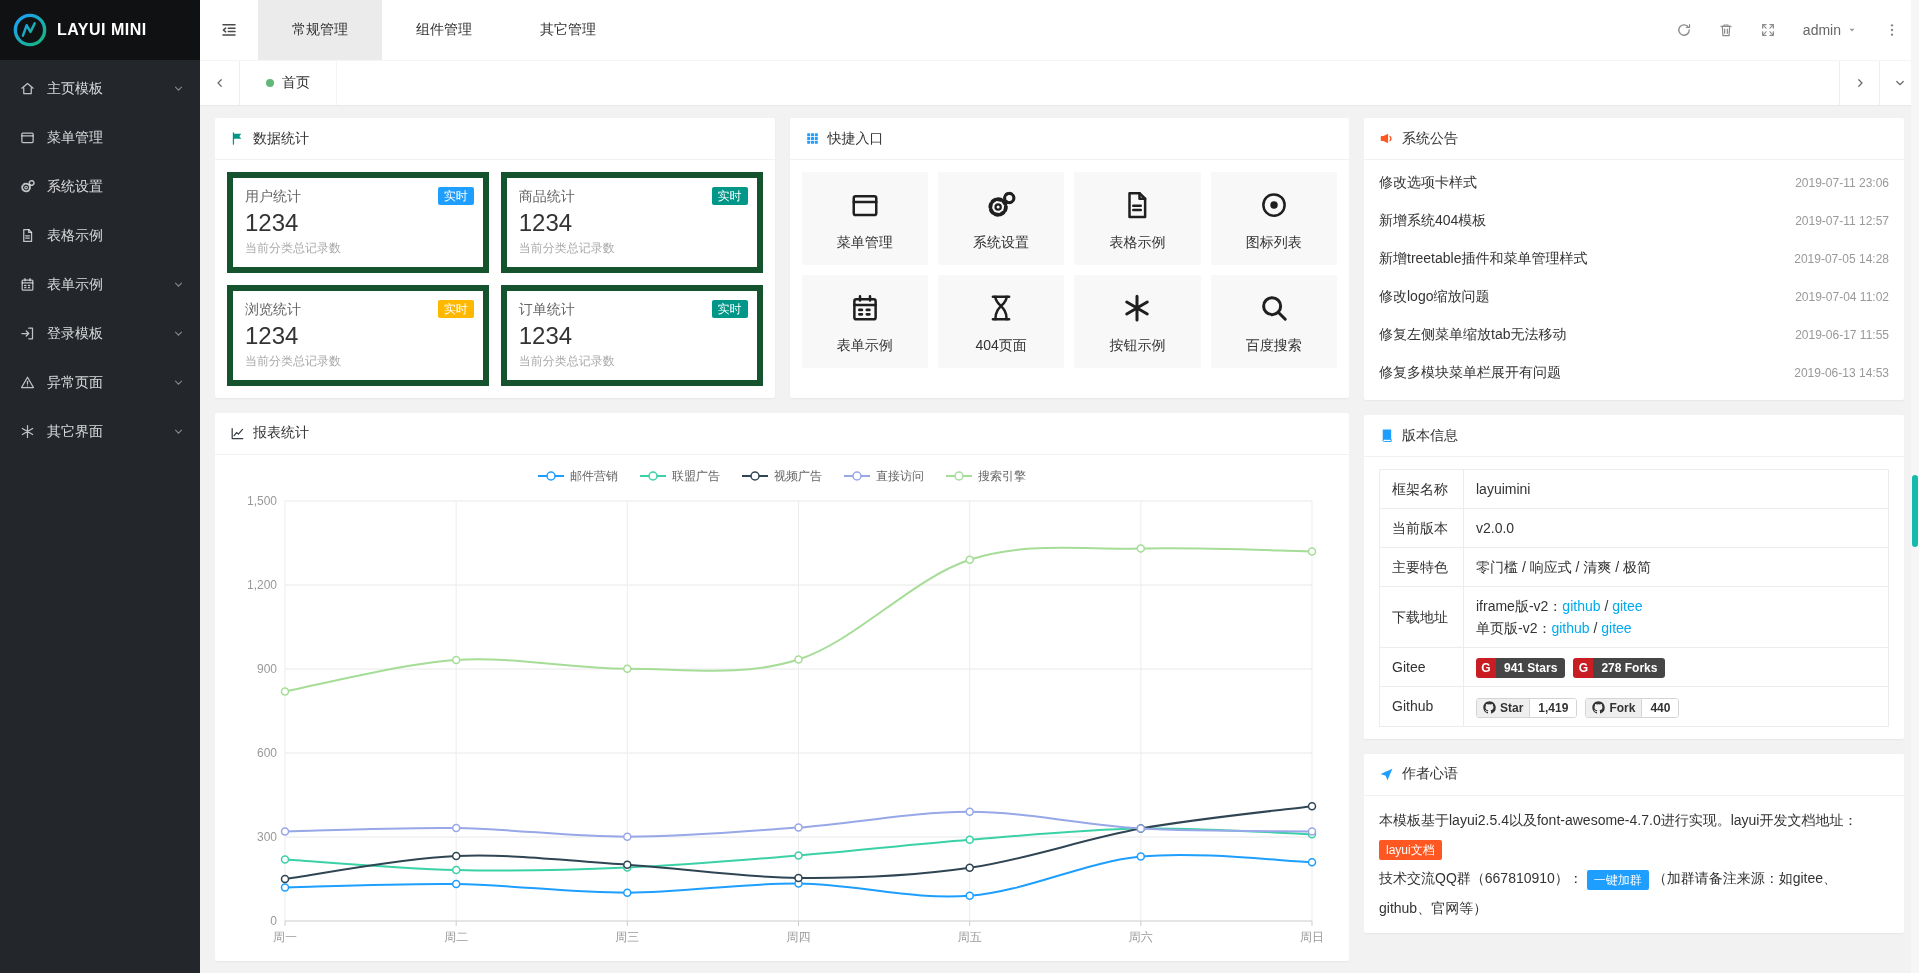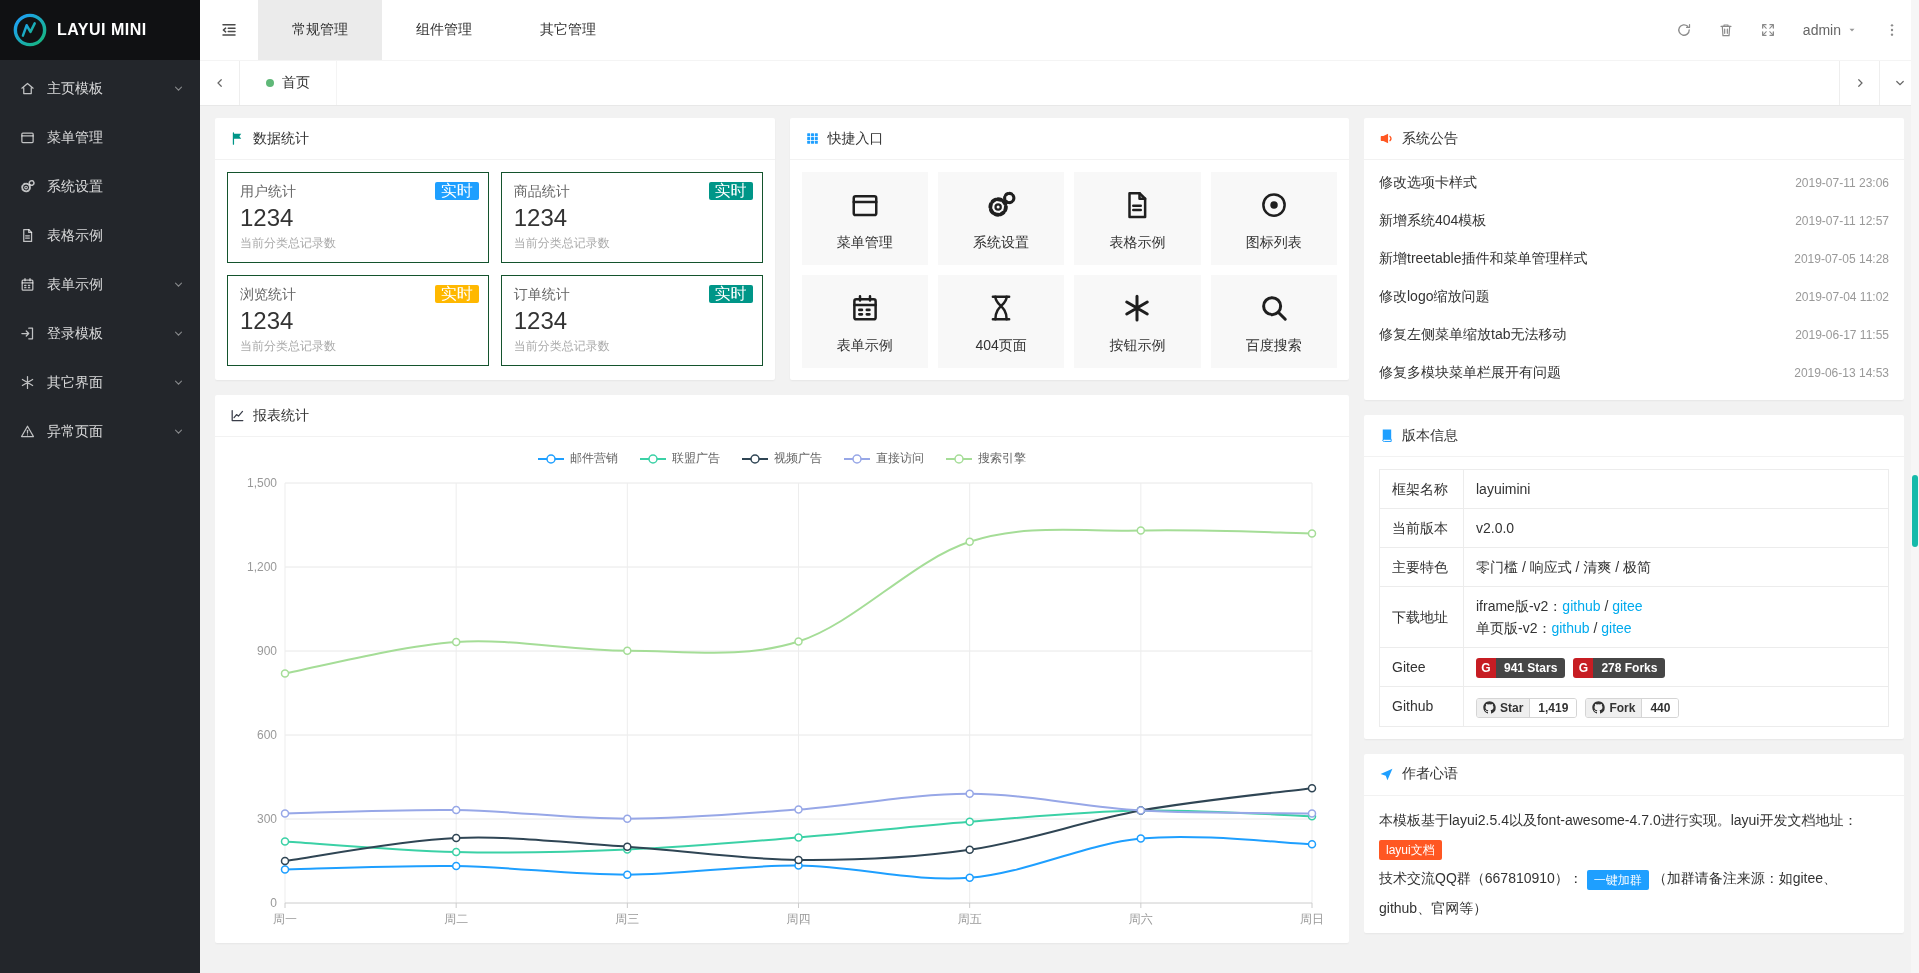--- a/index.html
+++ b/index.html
@@ -53,25 +53,25 @@
   .col-right{flex:0 0 540px;display:flex;flex-direction:column;gap:15px;overflow:hidden}
   .col-left>.card,.col-right>.card{flex:none}
   .row-top{display:flex;gap:15px;align-items:stretch}
   .row-top .card{flex:1}
   .card{background:#fff;border-radius:2px;box-shadow:0 1px 2px rgba(0,0,0,.05)}
   .card-head{height:42px;display:flex;align-items:center;gap:8px;padding:0 15px;border-bottom:1px solid #f2f2f2;color:#333}
   .ci svg{width:15px;height:15px}
   .ci.green{color:#009688}.ci.blue{color:#1E9FFF}.ci.dark{color:#393D49}.ci.red{color:#FF5722}
 
   .stats-grid{display:grid;grid-template-columns:1fr 1fr;gap:12px;padding:12px}
-  .stat-box{position:relative;border:1px solid #14532d;padding:10px 12px;background:#fff}
+  .stat-box{position:relative;border:6px solid #14532d;padding:10px 12px;background:#fff}
   .stat-label{font-size:14px;color:#666}
   .stat-value{font-size:24px;color:#333;margin:3px 0 2px;line-height:1.2}
   .stat-desc{font-size:12px;color:#aaa}
-  .stat-badge{position:absolute;top:9px;right:9px;color:#fff;font-size:16px;line-height:18px;padding:0 6px;border-radius:2px}
+  .stat-badge{position:absolute;top:9px;right:9px;color:#fff;font-size:12px;line-height:18px;padding:0 6px;border-radius:2px}
 
   .quick-grid{display:grid;grid-template-columns:repeat(4,1fr);gap:10px;padding:12px}
   .quick-tile{background:#f8f8f8;text-align:center;padding:18px 0 13px;cursor:pointer}
   .quick-tile .qi{color:#1f1f1f}
   .quick-tile .qi svg{width:30px;height:30px}
   .quick-label{margin-top:11px;font-size:14px;color:#333}
 
   .chart-card .card-body{padding:0 12px 6px}
   .legend{display:flex;justify-content:center;gap:22px;padding:13px 0 2px}
   .lg-item{display:inline-flex;align-items:center;gap:6px;font-size:12px;color:#666;cursor:pointer}
@@ -194,39 +194,39 @@
           <span class="ml">登录模板</span>
           <span class="chev">
             <svg viewBox="0 0 24 24" fill="none" stroke="currentColor" stroke-width="2.4" stroke-linecap="round">
               <path d="M5.5 9L12 15.5 18.5 9"></path>
             </svg>
           </span>
         </a>
         <a class="menu-item">
           <span class="mi">
             <svg viewBox="0 0 24 24" fill="none" stroke="currentColor" stroke-width="2" stroke-linecap="round" stroke-linejoin="round">
-              <path d="M12 2.5v19M3.8 7.2l16.4 9.6M20.2 7.2L3.8 16.8"></path>
-            </svg>
-          </span>
-          <span class="ml">其它界面</span>
+              <path d="M12 3.5L2.5 20h19z"></path>
+              <path d="M12 10v4.5"></path>
+              <circle cx="12" cy="17.4" r="0.9" fill="currentColor" stroke="none"></circle>
+            </svg>
+          </span>
+          <span class="ml">异常页面</span>
           <span class="chev">
             <svg viewBox="0 0 24 24" fill="none" stroke="currentColor" stroke-width="2.4" stroke-linecap="round">
               <path d="M5.5 9L12 15.5 18.5 9"></path>
             </svg>
           </span>
         </a>
         <a class="menu-item">
           <span class="mi">
             <svg viewBox="0 0 24 24" fill="none" stroke="currentColor" stroke-width="2" stroke-linecap="round" stroke-linejoin="round">
-              <path d="M12 3.5L2.5 20h19z"></path>
-              <path d="M12 10v4.5"></path>
-              <circle cx="12" cy="17.4" r="0.9" fill="currentColor" stroke="none"></circle>
-            </svg>
-          </span>
-          <span class="ml">异常页面</span>
+              <path d="M12 2.5v19M3.8 7.2l16.4 9.6M20.2 7.2L3.8 16.8"></path>
+            </svg>
+          </span>
+          <span class="ml">其它界面</span>
           <span class="chev">
             <svg viewBox="0 0 24 24" fill="none" stroke="currentColor" stroke-width="2.4" stroke-linecap="round">
               <path d="M5.5 9L12 15.5 18.5 9"></path>
             </svg>
           </span>
         </a>
       </nav>
   </aside>
 
   <div class="main">

